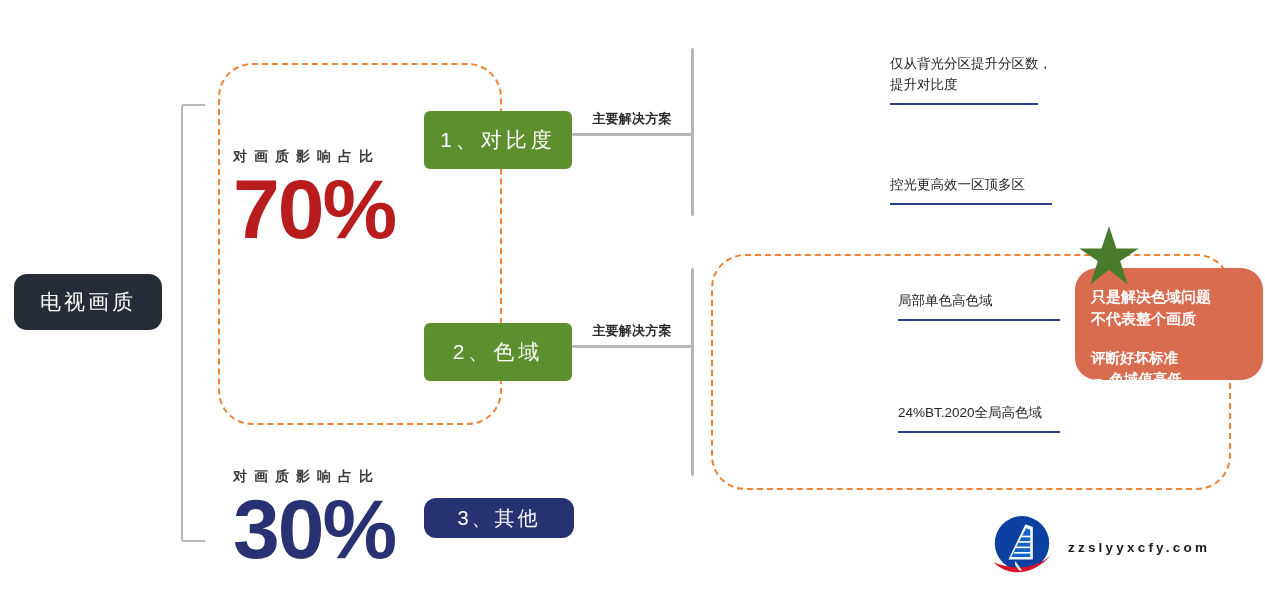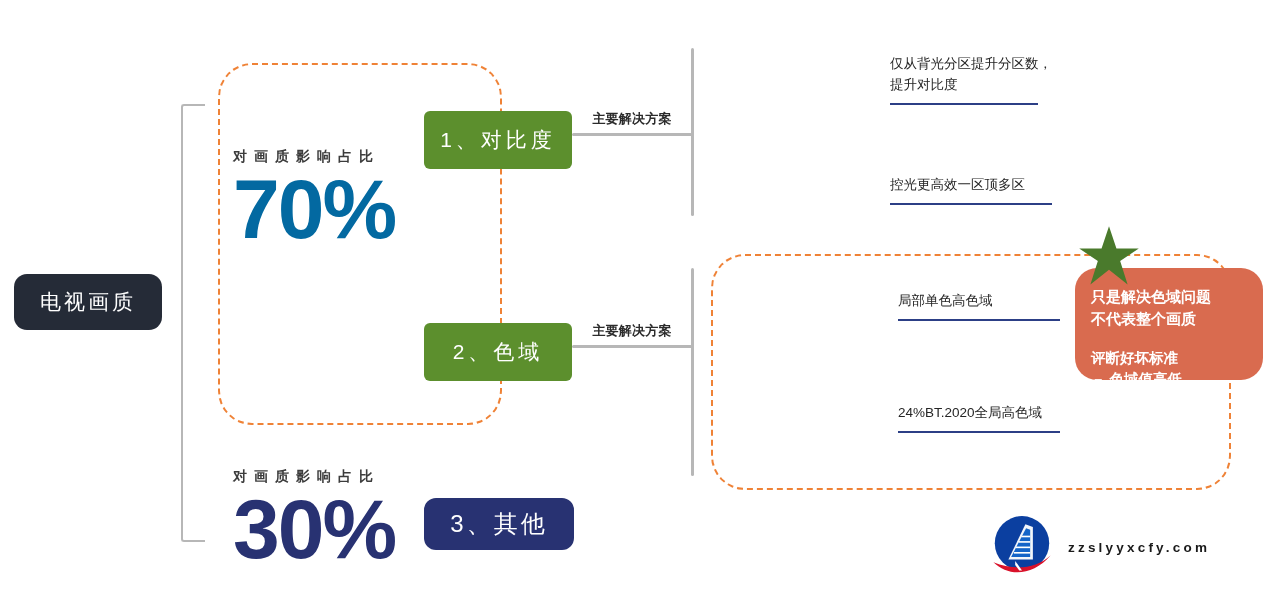--- a/index.html
+++ b/index.html
@@ -78,28 +78,28 @@
     white-space: nowrap;
   }
   .pct-value {
     font-size: 84px;
     font-weight: 700;
     line-height: 0.98;
     letter-spacing: -2px;
     margin-top: 2px;
   }
   #pct-70 { left: 233px; top: 148px; }
-  #pct-70 .pct-value { color: #0369a1; }
+  #pct-70 .pct-value { color: #b91c1c; }
   #pct-30 { left: 233px; top: 468px; }
   #pct-30 .pct-value { color: #283272; }
 
   
   #node-contrast { left: 424px; top: 111px; width: 148px; height: 58px; font-size: 21px; }
   #node-gamut    { left: 424px; top: 323px; width: 148px; height: 58px; font-size: 21px; }
-  #node-other    { left: 424px; top: 498px; width: 150px; height: 52px; font-size: 24px;
+  #node-other    { left: 424px; top: 498px; width: 150px; height: 40px; font-size: 20px;
                    border-radius: 12px; letter-spacing: 3px; }
 
   
   .solution-tag { position: absolute; }
   .solution-tag .st-text {
     font-size: 13px;
     font-weight: 700;
     color: #2b2b2b;
     white-space: nowrap;
     text-align: center;

